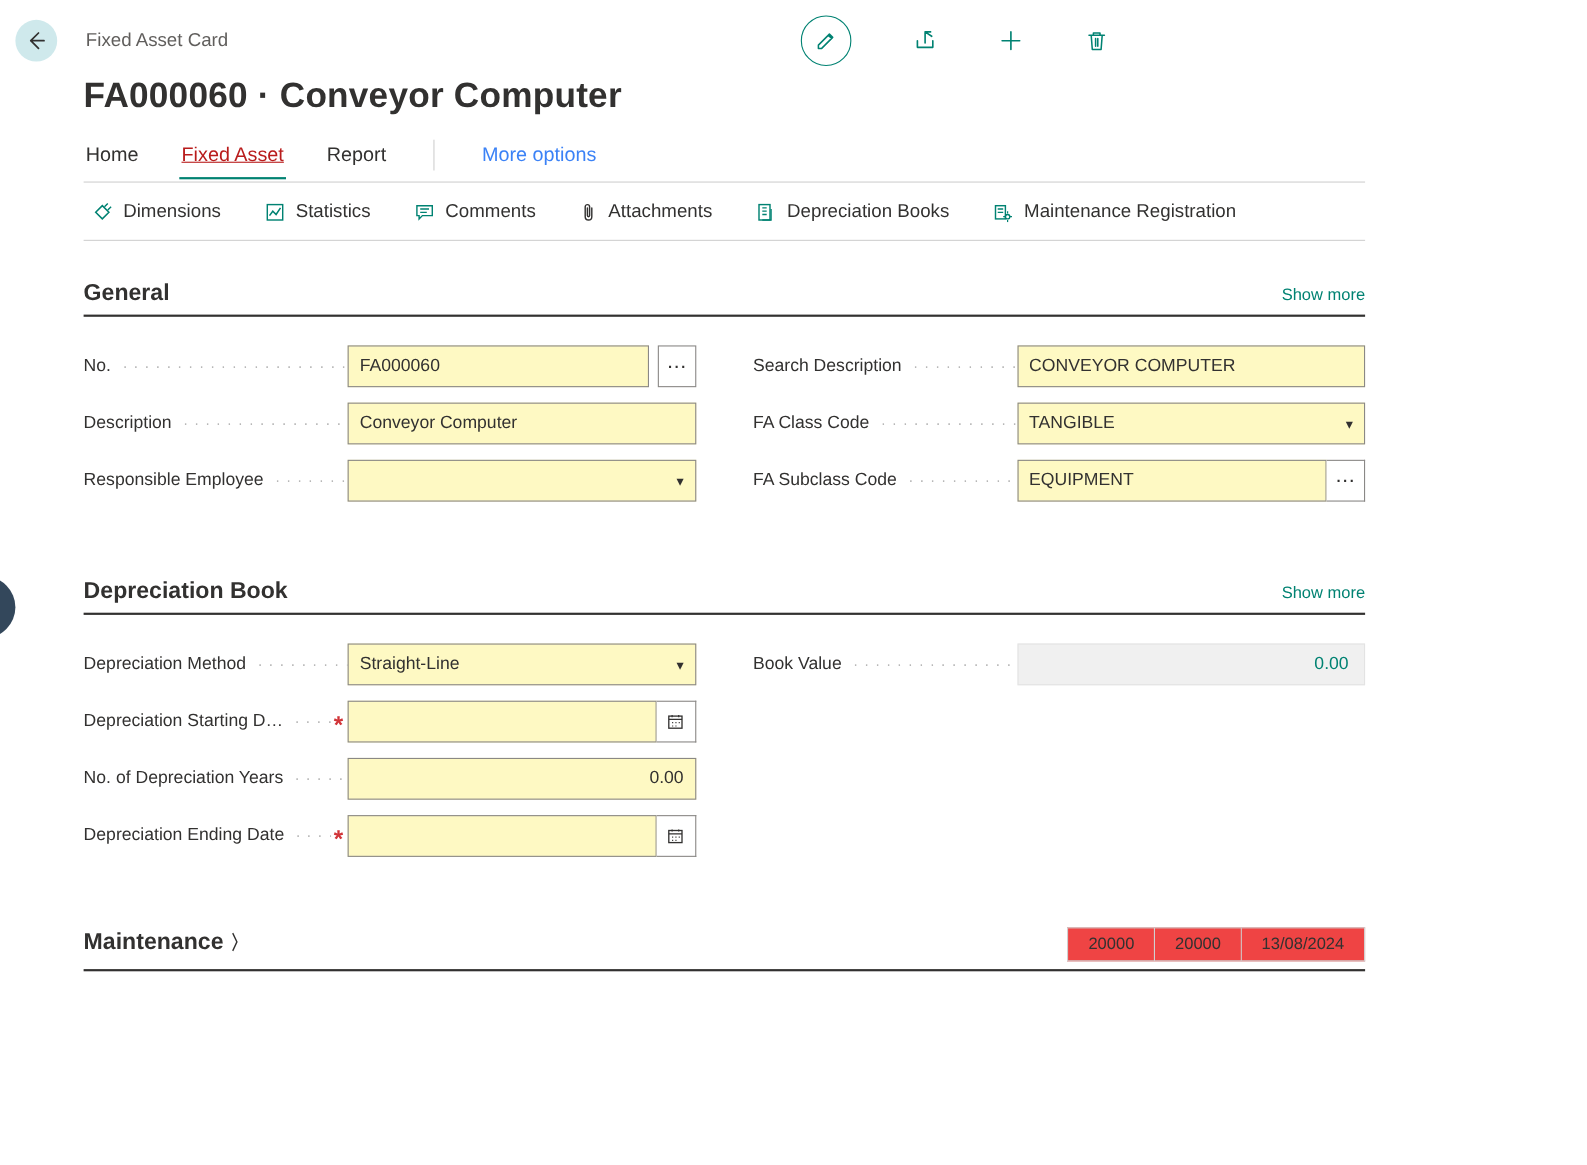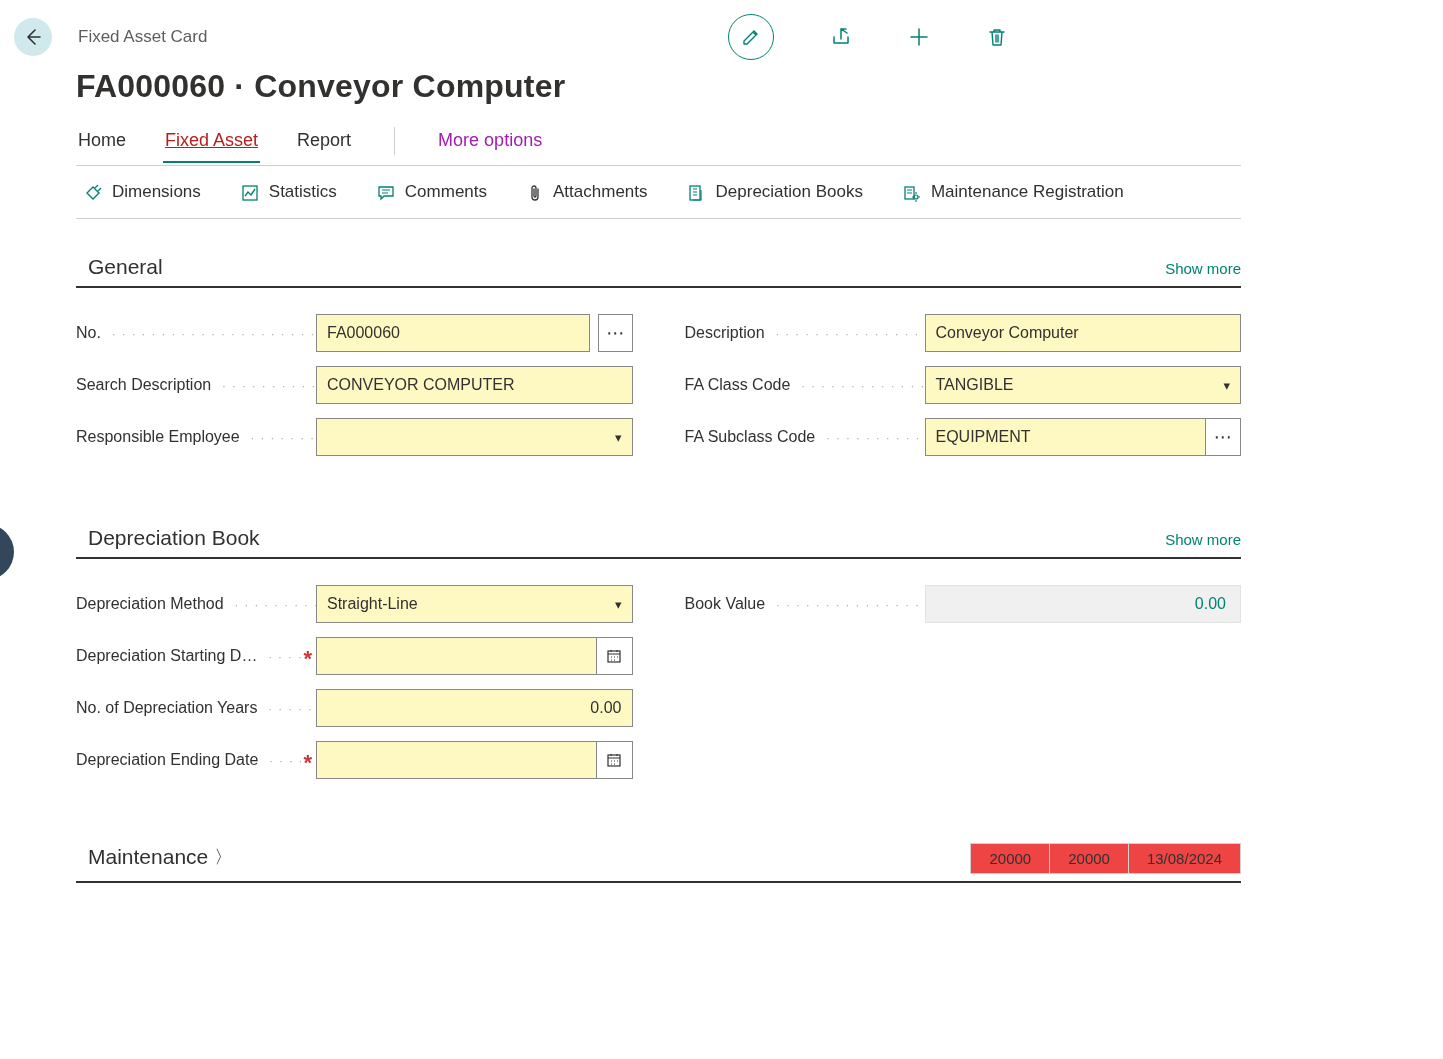--- a/index.html
+++ b/index.html
@@ -67,21 +67,21 @@
     padding: 0 2px 10px 2px;
     color: #323130;
     cursor: pointer;
     border-bottom: 2px solid transparent;
   }
   .tab.active {
     color: #b91c1c;
     border-bottom: 2px solid #008272;
     text-decoration: underline;
   }
-  .tab.more { color: #a21caf; }
+  .tab.more { color: #3b82f6; }
   .tab-divider {
     width: 1px; height: 28px; background: #d0d0d0;
     margin: 0 6px 10px 6px;
   }
   .subtabs {
     display: flex;
     align-items: center;
     gap: 40px;
     padding: 16px 8px;
     border-bottom: 1px solid #d0d0d0;
@@ -99,26 +99,25 @@
     justify-content: space-between;
     margin-top: 36px;
     border-bottom: 2px solid #323130;
     padding-bottom: 7px;
   }
   .section-header.maint {
     margin-top: 64px;
   }
   .section-title {
     font-size: 21px;
-    font-weight: 400;
+    font-weight: 700;
     color: #323130;
     display: flex;
     align-items: center;
     gap: 6px;
-    margin-left: 12px;
   }
   .show-more {
     color: #008272;
     font-size: 15px;
     cursor: pointer;
   }
   .maint-tags {
     display: flex;
     gap: 0;
   }
@@ -339,29 +338,29 @@
 
       <div class="field">
         <div class="field-label"><span>No.</span></div>
         <div class="input-wrap">
           <input class="text-input" value="FA000060" style="">
           <div class="assist-btn detached">⋯</div>
         </div>
       </div>
 
       <div class="field">
+        <div class="field-label"><span>Search Description</span></div>
+        <div class="input-wrap">
+          <input class="text-input" value="CONVEYOR COMPUTER" style="">
+        </div>
+      </div>
+      <div class="field">
         <div class="field-label"><span>Description</span></div>
         <div class="input-wrap">
           <input class="text-input" value="Conveyor Computer" style="">
-        </div>
-      </div>
-      <div class="field">
-        <div class="field-label"><span>Search Description</span></div>
-        <div class="input-wrap">
-          <input class="text-input" value="CONVEYOR COMPUTER" style="">
         </div>
       </div>
 
       <div class="field">
         <div class="field-label"><span>FA Class Code</span></div>
         <div class="input-wrap">
           <div class="select-look">
             <span>TANGIBLE</span>
             <span class="chevron">▾</span>
           </div>

